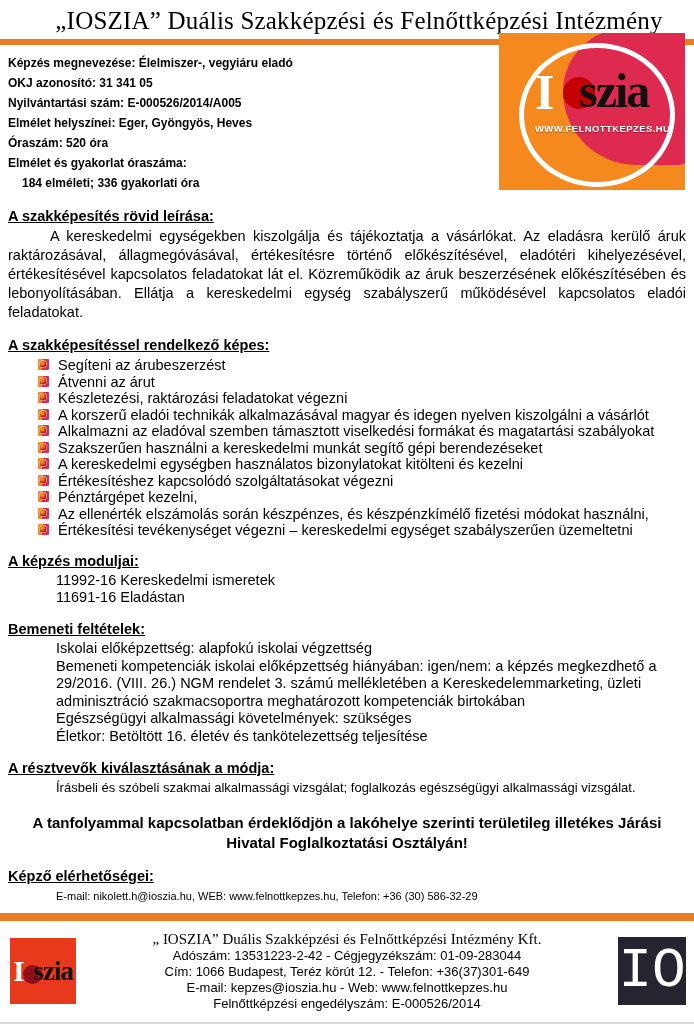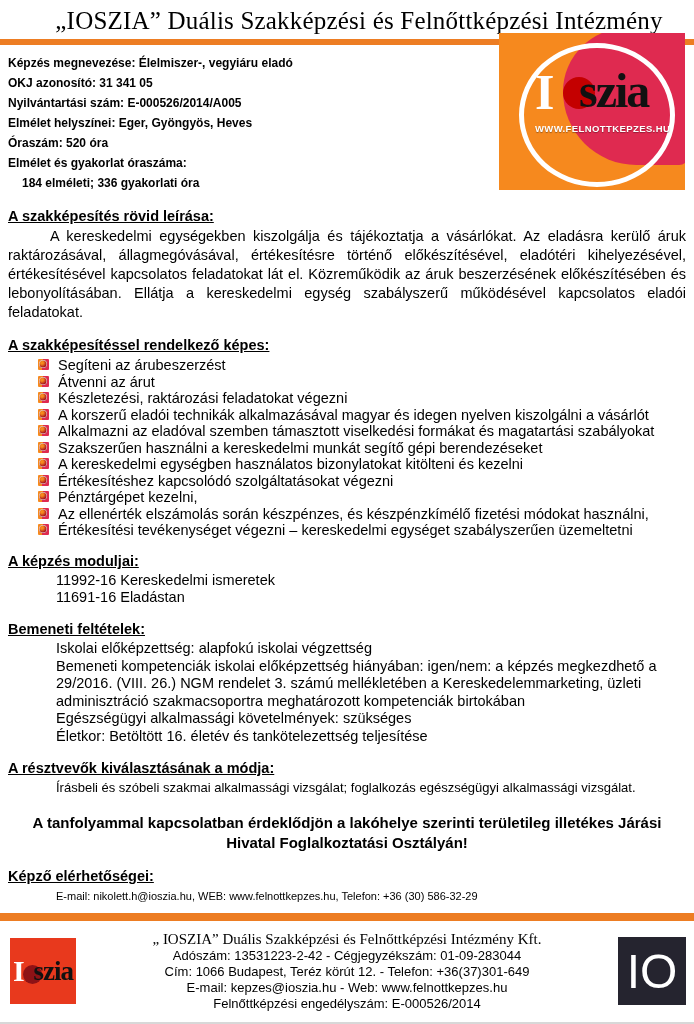--- a/index.html
+++ b/index.html
@@ -143,22 +143,22 @@
   .footer-center{flex:1;text-align:center;padding:0 6px;}
   .footer-company{
     font-family:"Liberation Serif","DejaVu Serif",serif;
     font-size:15px;line-height:18px;
   }
   .footer-line{font-size:13px;line-height:16px;}
   .flogo-right{
     width:68px;height:68px;background:#25242F;
     display:flex;align-items:center;justify-content:center;
     flex:0 0 68px;
-    font-family:Liberation Sans, sans-serif;
-    font-size:48px;color:#fff;
+    font-family:Liberation Mono, monospace;
+    font-size:56px;color:#fff;
   }
   .bottom-line{width:694px;height:2px;background:#D8D8D8;margin-top:4px;}
 </style>
 </head>
 <body>
 
 <div class="page">
 
   <div class="hdr-title">„IOSZIA” Duális Szakképzési és Felnőttképzési Intézmény</div>
   <div class="orange-rule"></div>

